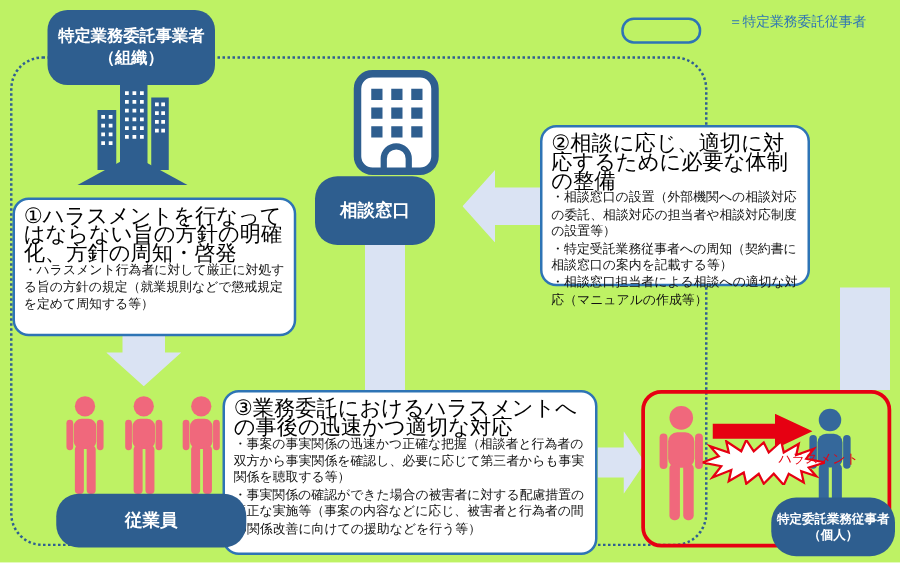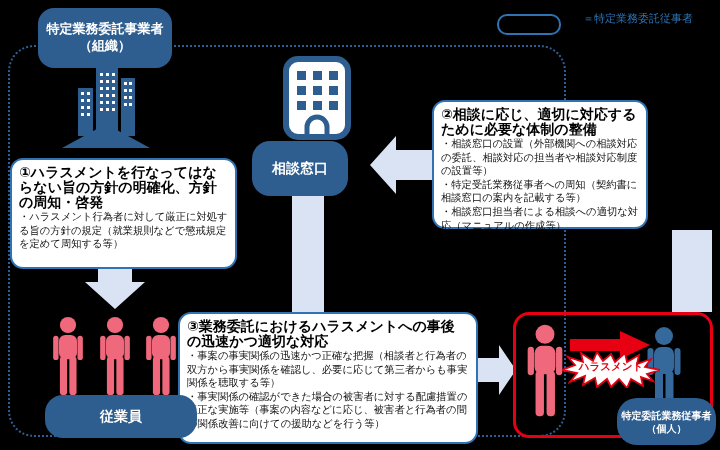--- a/index.html
+++ b/index.html
@@ -1,17 +1,17 @@
 <!DOCTYPE html>
 <html><head>
 <meta charset="utf-8">
 <style>
   html,body{margin:0;padding:0;background:#fff;}
   #stage{
-    position:relative;width:720px;height:450px;background:#000000;overflow:hidden;
+    position:relative;width:720px;height:450px;background:#bef264;overflow:hidden;
     font-family:"Liberation Sans","DejaVu Sans",sans-serif;color:#111;
   }
   .abs{position:absolute;}
   
   #org-boundary{
     left:8px;top:45px;width:554px;height:388px;
     border:2px dotted #2F5F92;border-radius:26px;z-index:1;
   }
   
   .bubble{
@@ -24,32 +24,32 @@
   #juugyouin-box{left:45px;top:395px;width:152px;height:43px;border-radius:18px;font-size:14px;}
   #kojin-box{left:617px;top:398px;width:99px;height:47px;border-radius:20px;font-size:10px;line-height:13px;}
   
   .measure-box{
     background:#fff;border:2px solid #2E74B5;border-radius:13px;
     padding:5px 7px;z-index:3;box-sizing:border-box;
   }
   #box1{left:10px;top:147px;width:227px;height:111px;margin-top:11px;}
   #box2{left:432px;top:100px;width:216px;height:129px;}
   #box3{left:178px;top:312px;width:300px;height:132px;}
-  .measure-title{font-weight:bold;font-size:14px;line-height:15px;color:#000;}
+  .measure-title{font-weight:normal;font-size:17px;line-height:15px;color:#000;}
   .measure-bullet{font-size:10.3px;line-height:13.6px;color:#111;}
   
   .band{background:#DAE3F3;z-index:2;}
   #band-mid{left:292px;top:194px;width:32px;height:120px;}
   #band-right{left:672px;top:230px;width:40px;height:82px;}
   .flow-arrow{z-index:2;}
   
   #red-box{left:513px;top:312px;width:200px;height:126px;border:3px solid #E60012;border-radius:16px;z-index:3;box-sizing:border-box;background:transparent;}
   #harassment-label{
     left:562px;top:360px;width:98px;text-align:center;color:#E60012;
-    font-size:10.5px;font-weight:bold;z-index:6;
+    font-size:10.5px;font-weight:normal;z-index:6;padding-left:44px;
   }
   
   #legend-pill{left:497px;top:14px;width:60px;height:17px;border:2px solid #2E74B5;border-radius:10px;z-index:4;}
   #legend-text{left:563px;top:11px;width:150px;color:#2E74B5;font-size:11px;line-height:15px;text-align:center;z-index:4;}
   .icon{z-index:3;}
 </style>
 </head>
 <body>
 
 <div id="stage">

